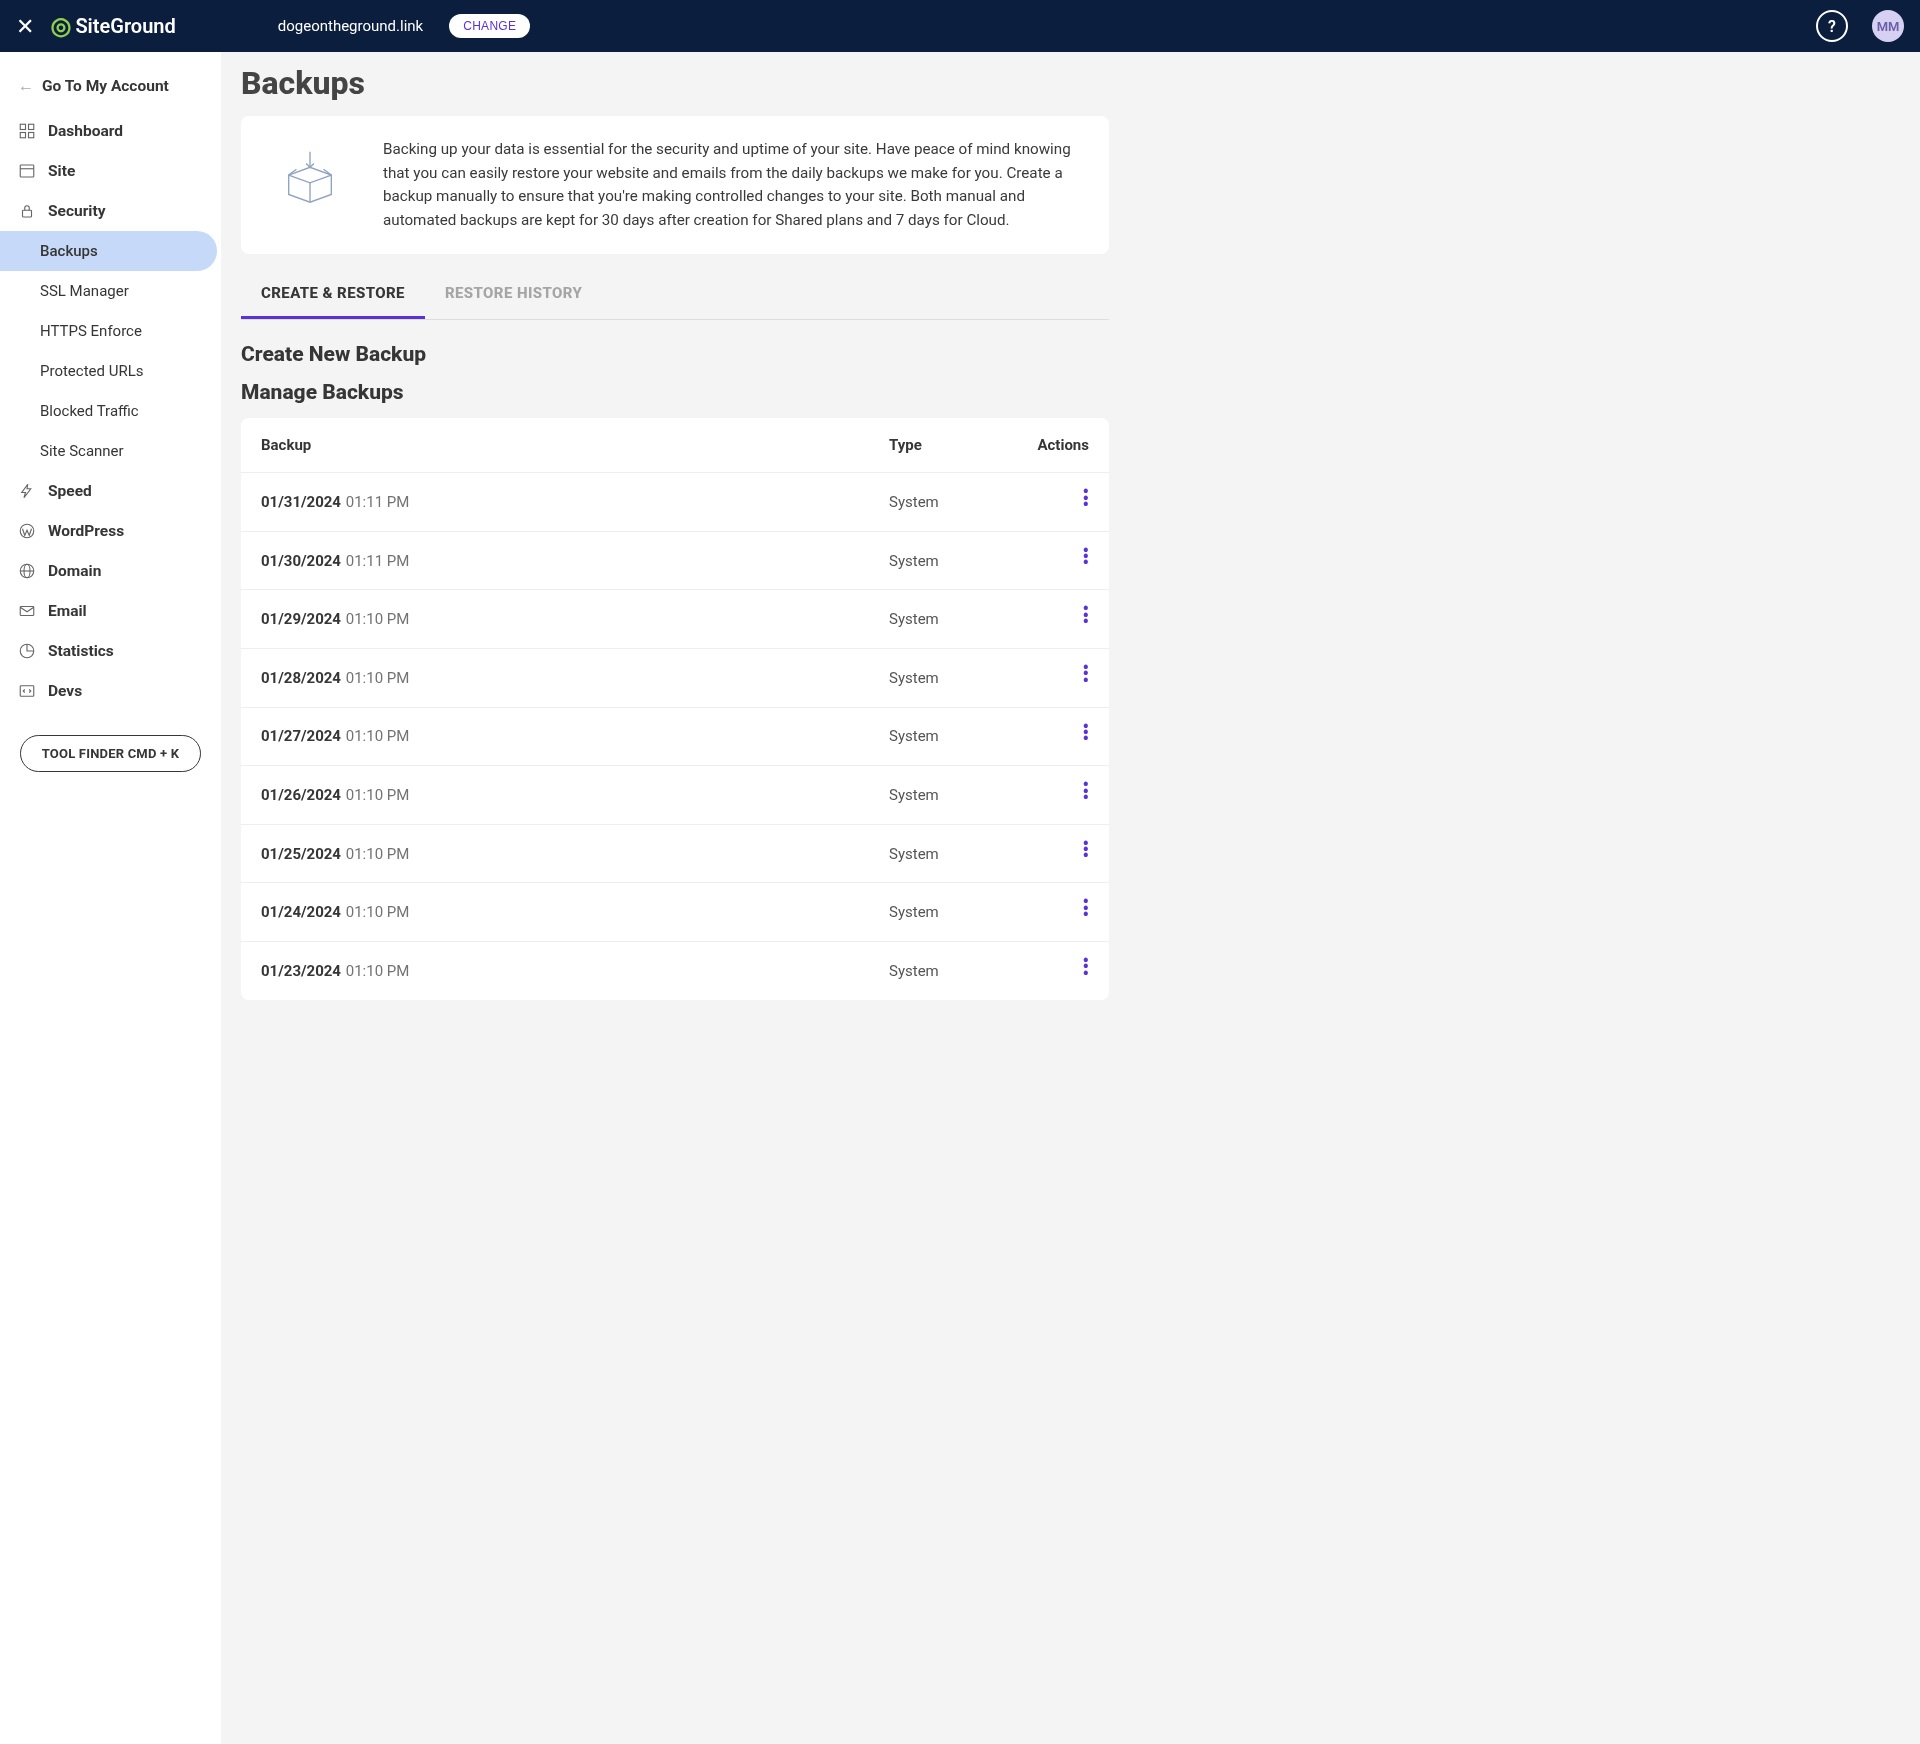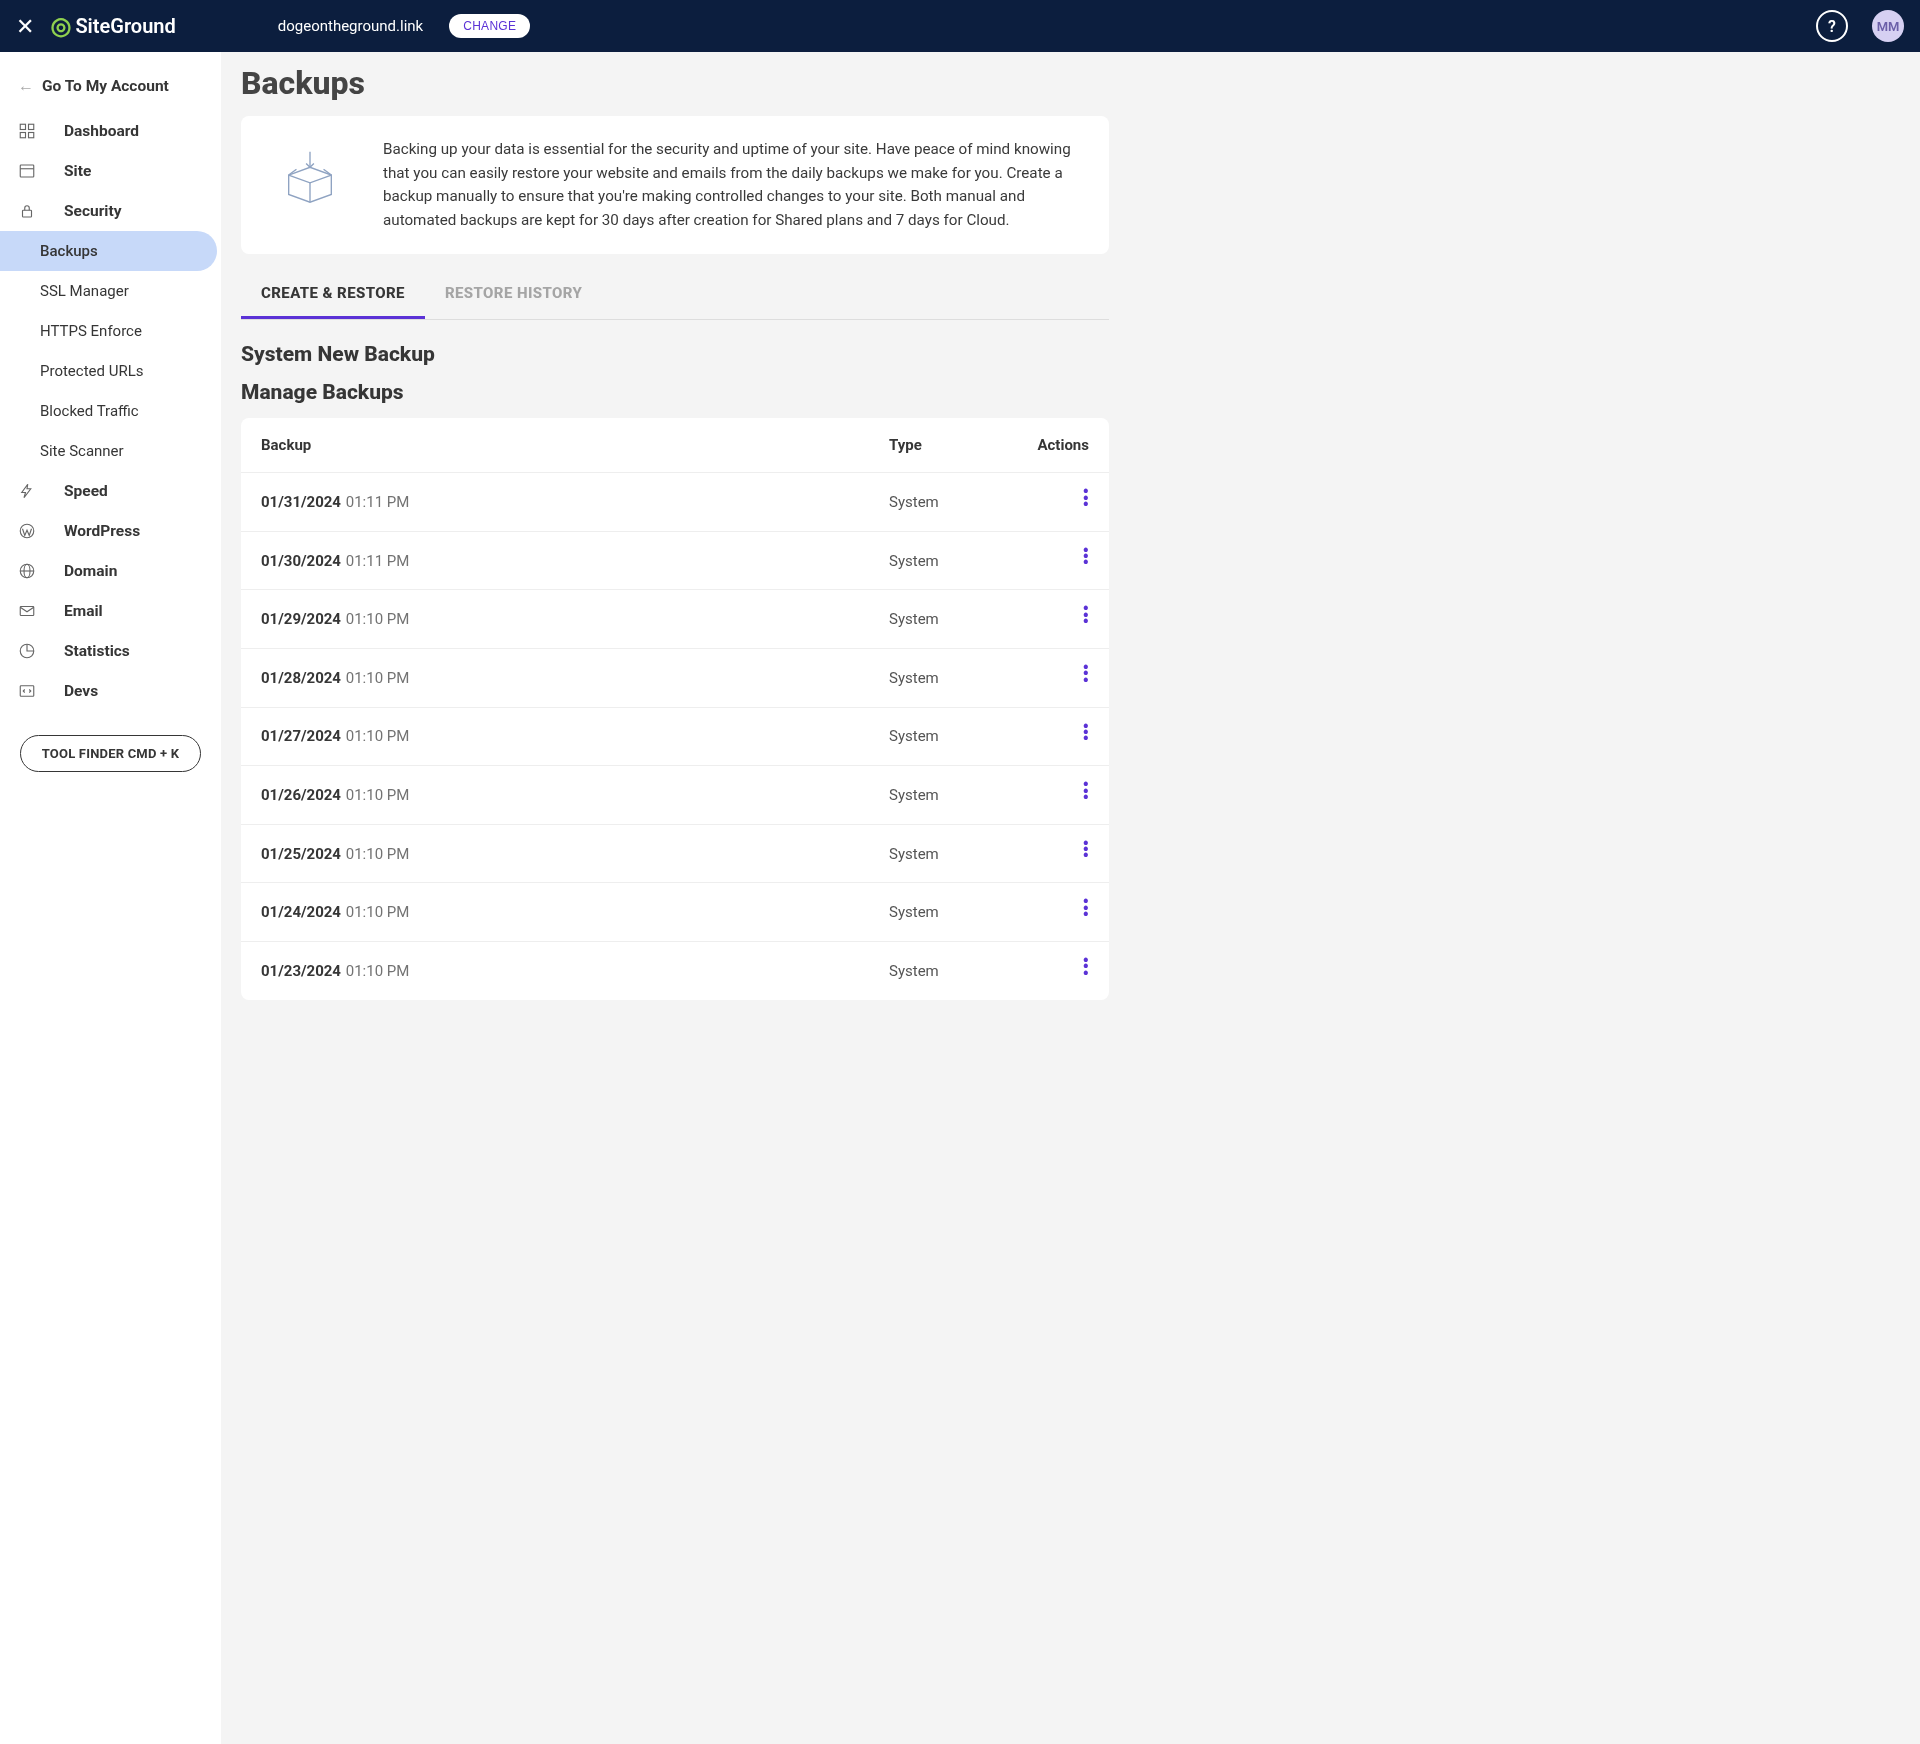--- a/index.html
+++ b/index.html
@@ -11,21 +11,21 @@
 .site-name { color: #fff; font-size: 15px; margin-left: 86px; }
 .change-btn { background: #fff; color: #5b32d6; font-weight: 400; font-size: 12px; padding: 5px 14px; border-radius: 14px; border: none; cursor: pointer; margin-left: 10px; letter-spacing: 0.3px; }
 .topbar-spacer { flex: 1; }
 .help-icon { width: 32px; height: 32px; border: 2px solid #fff; border-radius: 50%; display: flex; align-items: center; justify-content: center; color: #fff; font-size: 16px; font-weight: 600; cursor: pointer; }
 .avatar { width: 32px; height: 32px; border-radius: 50%; background: #d6d0f2; color: #6b5fa8; display: flex; align-items: center; justify-content: center; font-size: 13px; font-weight: 600; margin-left: 8px; cursor: pointer; }
 .layout { display: flex; }
 .sidebar { width: 221px; background: #fff; min-height: calc(100vh - 52px); padding-top: 12px; }
 .back-link { display: flex; align-items: center; gap: 8px; padding: 12px 18px 16px 18px; color: #363636; font-weight: 700; font-size: 15.5px; cursor: pointer; }
 .back-link .arrow { color: #a9a9a9; font-size: 16px; }
 .nav-group { }
-.nav-item { display: flex; align-items: center; gap: 28px; padding: 11px 18px; color: #363636; font-weight: 700; font-size: 15.5px; cursor: pointer; }
+.nav-item { display: flex; align-items: center; gap: 12px; padding: 11px 18px; color: #363636; font-weight: 700; font-size: 15.5px; cursor: pointer; }
 .nav-icon { width: 18px; height: 18px; display: flex; align-items: center; justify-content: center; color: #666; flex-shrink: 0; }
 .nav-icon svg { width: 18px; height: 18px; stroke: #666; fill: none; stroke-width: 1.5; }
 .subnav { }
 .subnav-item { padding: 11px 18px 11px 40px; font-size: 15px; color: #363636; cursor: pointer; }
 .subnav-item.active { background: #c7d9f9; border-top-right-radius: 22px; border-bottom-right-radius: 22px; margin-right: 4px; font-weight: 500; }
 .tool-finder { margin: 24px 20px; border: 1.5px solid #363636; border-radius: 22px; padding: 10px 16px; font-weight: 700; font-size: 13px; text-align: center; cursor: pointer; letter-spacing: 0.2px; }
 .main { flex: 1; padding: 12px 20px 30px 20px; max-width: 908px; }
 .page-title { font-size: 32px; font-weight: 800; color: #444; margin-bottom: 14px; }
 .card { background: #fff; border-radius: 8px; }
 .intro-card { display: flex; gap: 28px; padding: 22px 24px; align-items: flex-start; margin-bottom: 18px; }
@@ -190,21 +190,21 @@
         </svg>
       </div>
       <div class="intro-text">Backing up your data is essential for the security and uptime of your site. Have peace of mind knowing that you can easily restore your website and emails from the daily backups we make for you. Create a backup manually to ensure that you're making controlled changes to your site. Both manual and automated backups are kept for 30 days after creation for Shared plans and 7 days for Cloud.</div>
     </div>
 
     <div class="tabs" id="tabs">
         <div class="tab active">CREATE &amp; RESTORE</div>
         <div class="tab">RESTORE HISTORY</div>
       </div>
 
-    <div class="section-title">System New Backup</div>
+    <div class="section-title">Create New Backup</div>
 
     <div class="section-title">Manage Backups</div>
     <div class="card table-card">
       <div class="table-header">
         <div class="col-backup">Backup</div>
         <div class="col-type">Type</div>
         <div class="col-actions">Actions</div>
       </div>
       <div id="table-body">
           <div class="table-row">

